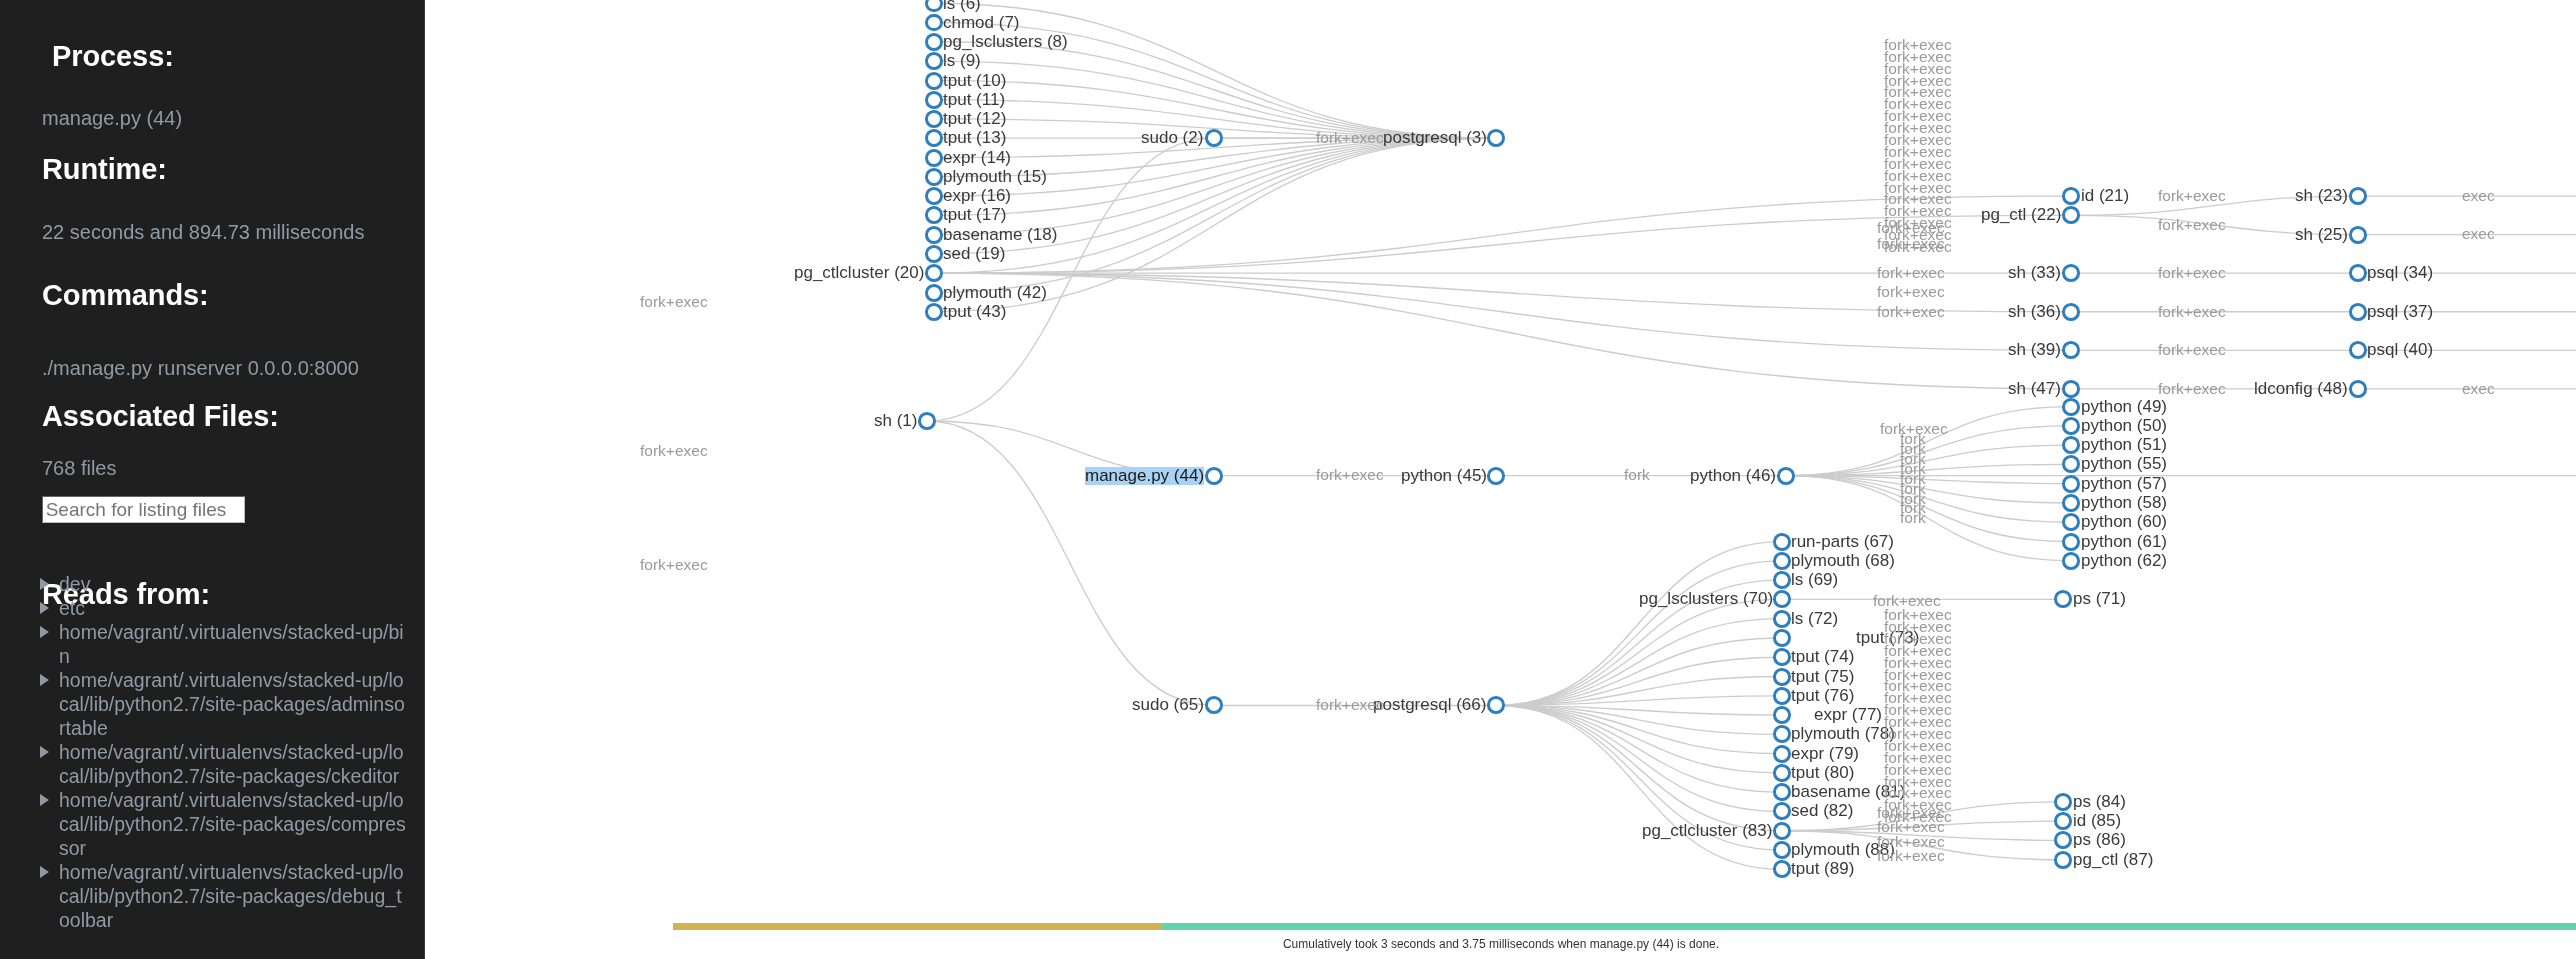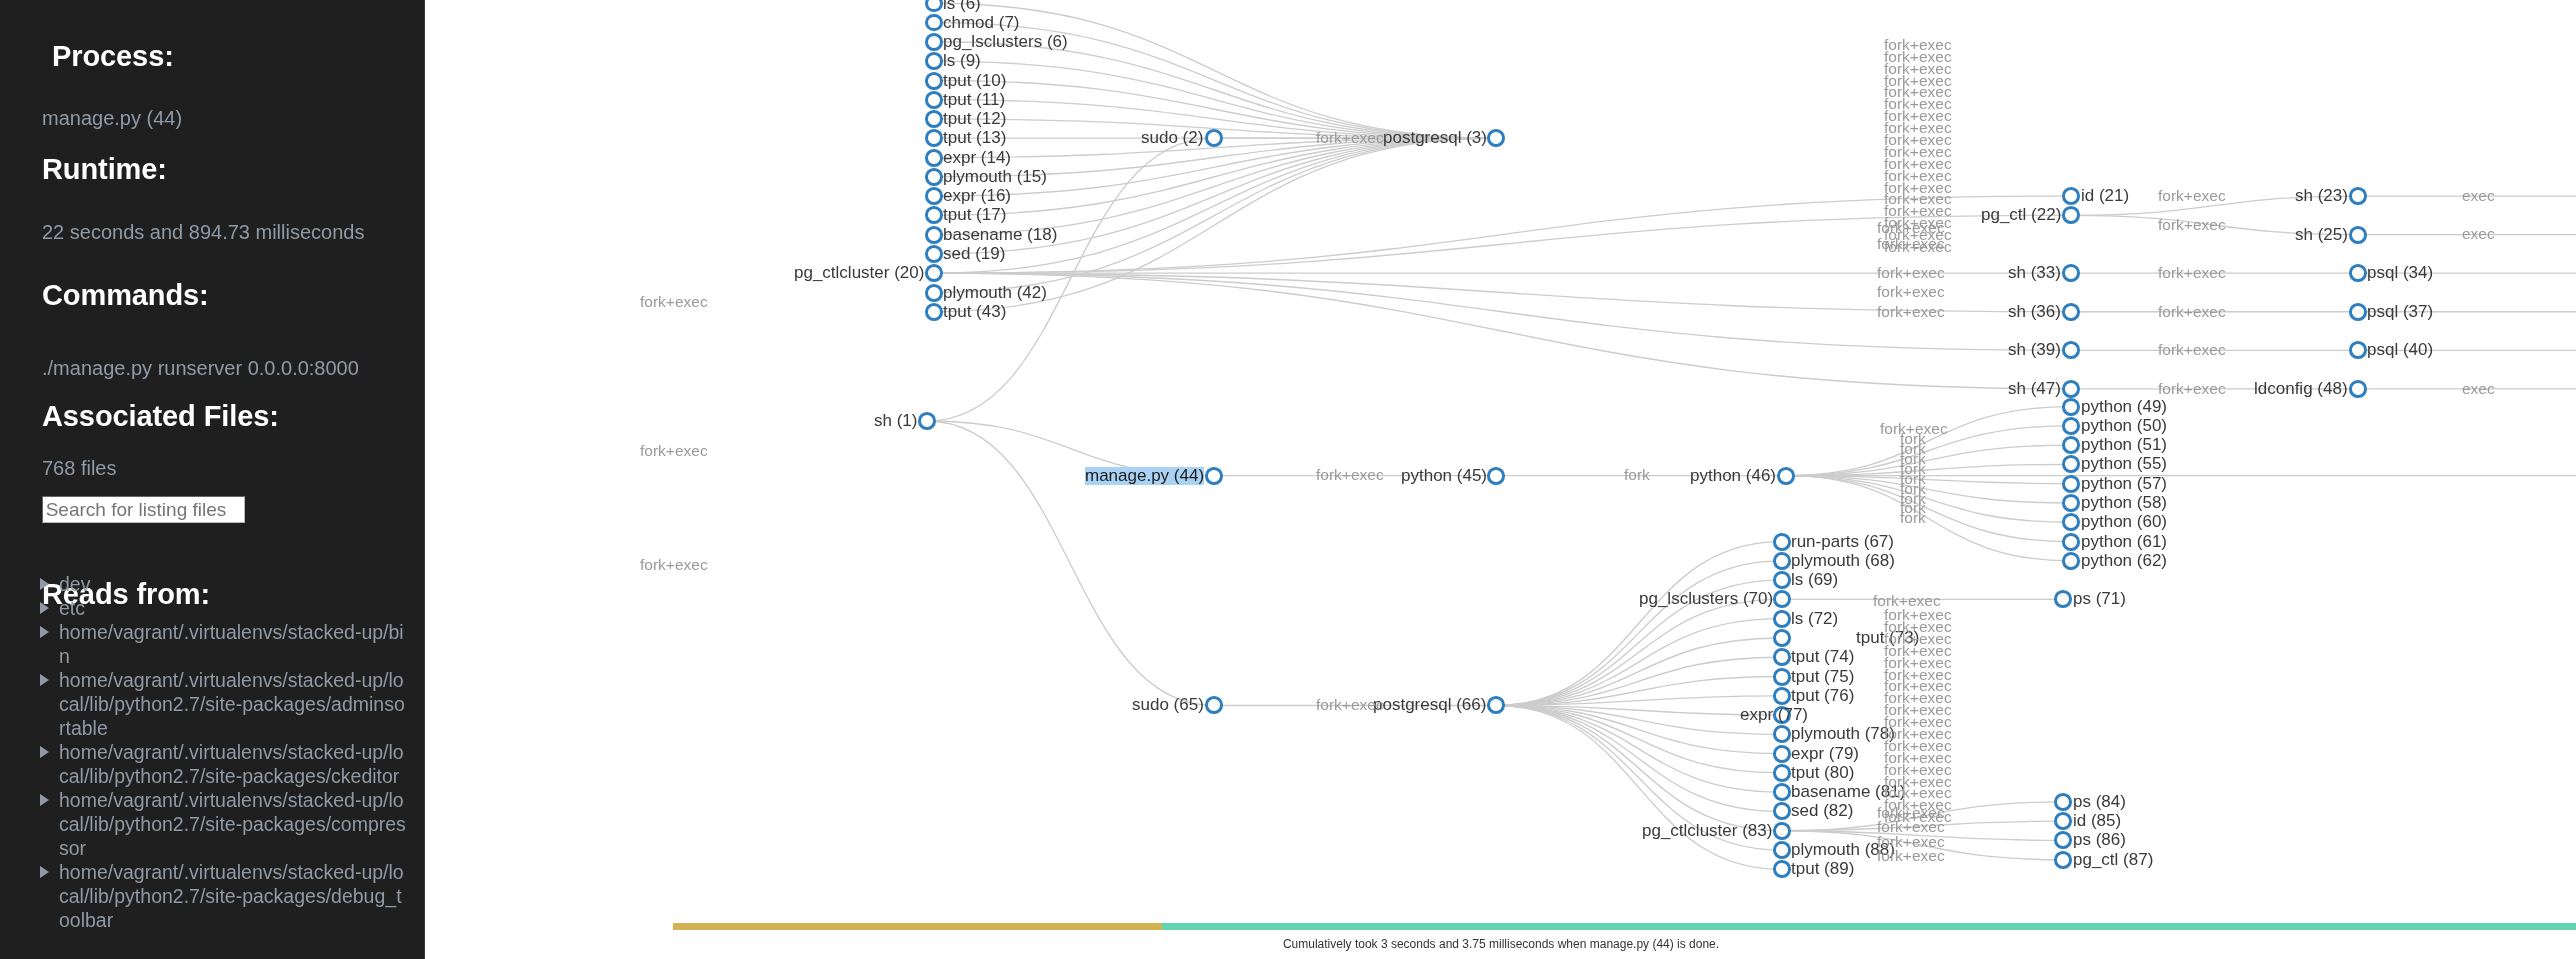--- a/index.html
+++ b/index.html
@@ -220,21 +220,21 @@
         <path d="M 2870 463.078 L 3195 463.078" stroke="#cccccc" stroke-width="2" fill="none"></path>
         <path d="M 2870 520.366 L 3195 520.366" stroke="#cccccc" stroke-width="2" fill="none"></path>
         <path d="M 2020 706.552 L 3195 706.552" stroke="#cccccc" stroke-width="2" fill="none"></path>
       </svg>
     <div id="nodes-layer">
         <div class="node" style="left: 499px; top: -5.5px;"></div>
         <div class="nlabel" style="left: 517px; top: -5.5px;">ls (6)</div>
         <div class="node" style="left: 499px; top: 13.7px;"></div>
         <div class="nlabel" style="left: 517px; top: 13.7px;">chmod (7)</div>
         <div class="node" style="left: 499px; top: 33px;"></div>
-        <div class="nlabel" style="left: 517px; top: 33px;">pg_lsclusters (6)</div>
+        <div class="nlabel" style="left: 517px; top: 33px;">pg_lsclusters (8)</div>
         <div class="node" style="left: 499px; top: 52px;"></div>
         <div class="nlabel" style="left: 517px; top: 52px;">ls (9)</div>
         <div class="node" style="left: 499px; top: 72px;"></div>
         <div class="nlabel" style="left: 517px; top: 72px;">tput (10)</div>
         <div class="node" style="left: 499px; top: 91px;"></div>
         <div class="nlabel" style="left: 517px; top: 91px;">tput (11)</div>
         <div class="node" style="left: 499px; top: 110px;"></div>
         <div class="nlabel" style="left: 517px; top: 110px;">tput (12)</div>
         <div class="node" style="left: 499px; top: 129px;"></div>
         <div class="nlabel" style="left: 517px; top: 129px;">tput (13)</div>
@@ -324,21 +324,21 @@
         <div class="nlabel" style="left: 1365px; top: 610px;">ls (72)</div>
         <div class="node" style="left: 1347px; top: 629px;"></div>
         <div class="nlabel" style="left: 1430px; top: 629px;">tput (73)</div>
         <div class="node" style="left: 1347px; top: 648px;"></div>
         <div class="nlabel" style="left: 1365px; top: 648px;">tput (74)</div>
         <div class="node" style="left: 1347px; top: 668px;"></div>
         <div class="nlabel" style="left: 1365px; top: 668px;">tput (75)</div>
         <div class="node" style="left: 1347px; top: 687px;"></div>
         <div class="nlabel" style="left: 1365px; top: 687px;">tput (76)</div>
         <div class="node" style="left: 1347px; top: 706px;"></div>
-        <div class="nlabel" style="left: 1314px; top: 706px;">expr (77)</div>
+        <div class="nlabel" style="left: 1365px; top: 706px; padding-left: 23px;">expr (77)</div>
         <div class="node" style="left: 1347px; top: 725px;"></div>
         <div class="nlabel" style="left: 1365px; top: 725px;">plymouth (78)</div>
         <div class="node" style="left: 1347px; top: 745px;"></div>
         <div class="nlabel" style="left: 1365px; top: 745px;">expr (79)</div>
         <div class="node" style="left: 1347px; top: 764px;"></div>
         <div class="nlabel" style="left: 1365px; top: 764px;">tput (80)</div>
         <div class="node" style="left: 1347px; top: 783px;"></div>
         <div class="nlabel" style="left: 1365px; top: 783px;">basename (81)</div>
         <div class="node" style="left: 1347px; top: 802px;"></div>
         <div class="nlabel" style="left: 1365px; top: 802px;">sed (82)</div>

